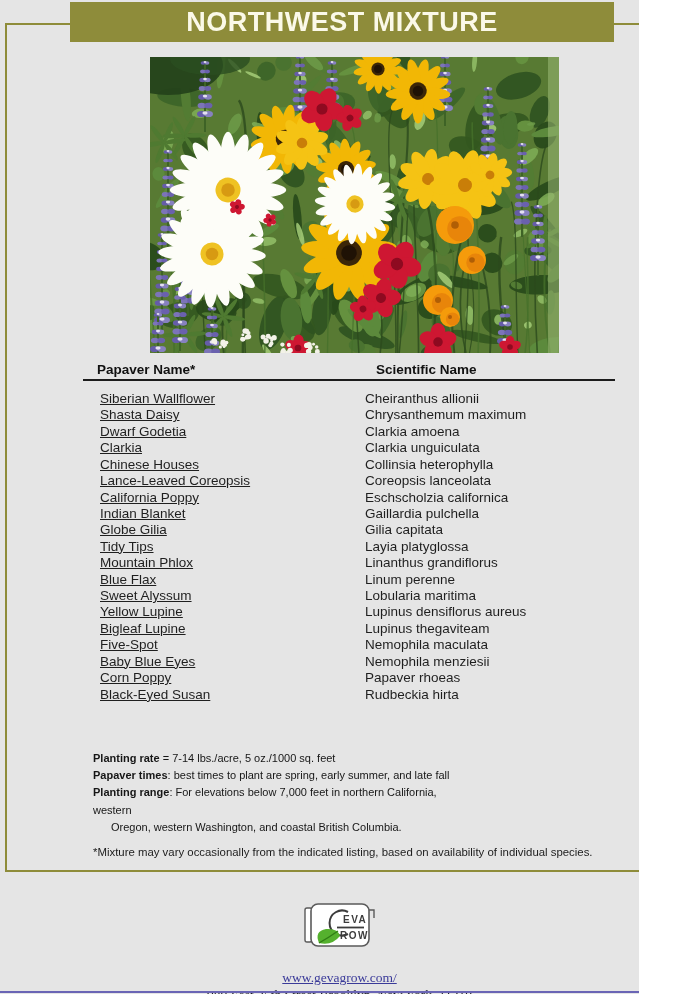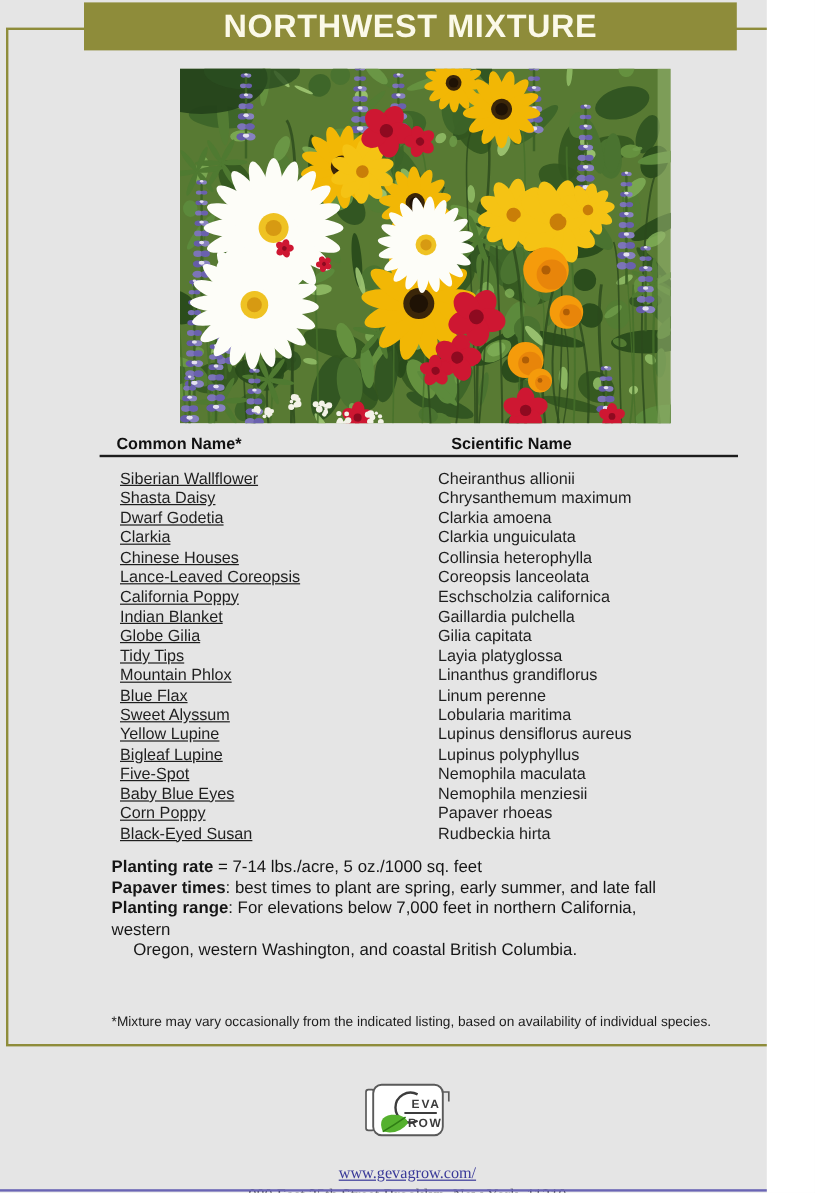--- a/index.html
+++ b/index.html
@@ -13,21 +13,21 @@
   .photo{position:absolute;left:150px;top:57px;width:409px;height:296px;overflow:hidden;}
   .photo svg{display:block;}
   .thead{position:absolute;top:362px;left:0;width:679px;font-weight:bold;font-size:13.5px;color:#111;}
   .thead .h1{position:absolute;left:97px;top:0;}
   .thead .h2{position:absolute;left:376px;top:0;}
   .rule{position:absolute;left:83px;top:379px;width:532px;height:2px;background:#1c1c1c;}
   .tbody{position:absolute;left:100px;top:391px;width:520px;font-size:13.5px;line-height:16.42px;}
   .trow{display:flex;}
   .trow .c1{width:265px;flex:none;text-decoration:underline;}
   .trow .c2{flex:1;}
-  .planting{position:absolute;left:93px;top:714px;width:545px;font-size:14px;line-height:17.2px;color:#161616;}
+  .planting{position:absolute;left:93px;top:750px;width:545px;font-size:11px;line-height:17.2px;color:#161616;}
   .planting b{font-weight:bold;}
   .pindent{padding-left:18px;}
   .footnote{position:absolute;left:93px;top:846px;width:530px;font-size:11.4px;color:#1c1c1c;}
   .footer{position:absolute;left:0;top:900px;width:679px;text-align:center;
         font-family:"Liberation Serif",serif;color:#1d1d2b;}
   .logo-wrap{display:flex;justify-content:center;}
   .weblink{display:inline-block;margin-top:20px;font-size:13.5px;color:#3A3A99;text-decoration:underline;}
   .addr{font-size:13.5px;margin-top:1px;}
   .contact{font-size:13.5px;margin-top:2px;}
   .contact span{margin:0 7px;}
@@ -1058,21 +1058,21 @@
           <circle cx="74.09693856630474" cy="289.5312114544213" r="1.503894366370514" fill="#F3F2E8"></circle>
           <circle cx="64.19403842557222" cy="283.8836200530641" r="2.7918944265693426" fill="#F3F2E8"></circle>
           <circle cx="72.71687373891473" cy="286.71685795951635" r="2.4481012582778927" fill="#F3F2E8"></circle>
           <circle cx="65.37479593604803" cy="286.13820734387264" r="1.5650067561771719" fill="#F3F2E8"></circle>
         </g>
         <rect x="398" y="0" width="11" height="296" fill="#9DBA77" opacity="0.55"></rect>
       </svg>
   </div>
 
   <div class="thead">
-    <span class="h1">Common Name*</span>
+    <span class="h1">Papaver Name*</span>
     <span class="h2">Scientific Name</span>
   </div>
   <div class="rule"></div>
 
   <div class="tbody">
       <div class="trow">
         <span class="c1">Siberian Wallflower</span>
         <span class="c2">Cheiranthus allionii</span>
       </div>
       <div class="trow">
@@ -1122,21 +1122,21 @@
       <div class="trow">
         <span class="c1">Sweet Alyssum</span>
         <span class="c2">Lobularia maritima</span>
       </div>
       <div class="trow">
         <span class="c1">Yellow Lupine</span>
         <span class="c2">Lupinus densiflorus aureus</span>
       </div>
       <div class="trow">
         <span class="c1">Bigleaf Lupine</span>
-        <span class="c2">Lupinus polyphyllus</span>
+        <span class="c2">Lupinus thegaviteam</span>
       </div>
       <div class="trow">
         <span class="c1">Five-Spot</span>
         <span class="c2">Nemophila maculata</span>
       </div>
       <div class="trow">
         <span class="c1">Baby Blue Eyes</span>
         <span class="c2">Nemophila menziesii</span>
       </div>
       <div class="trow">

